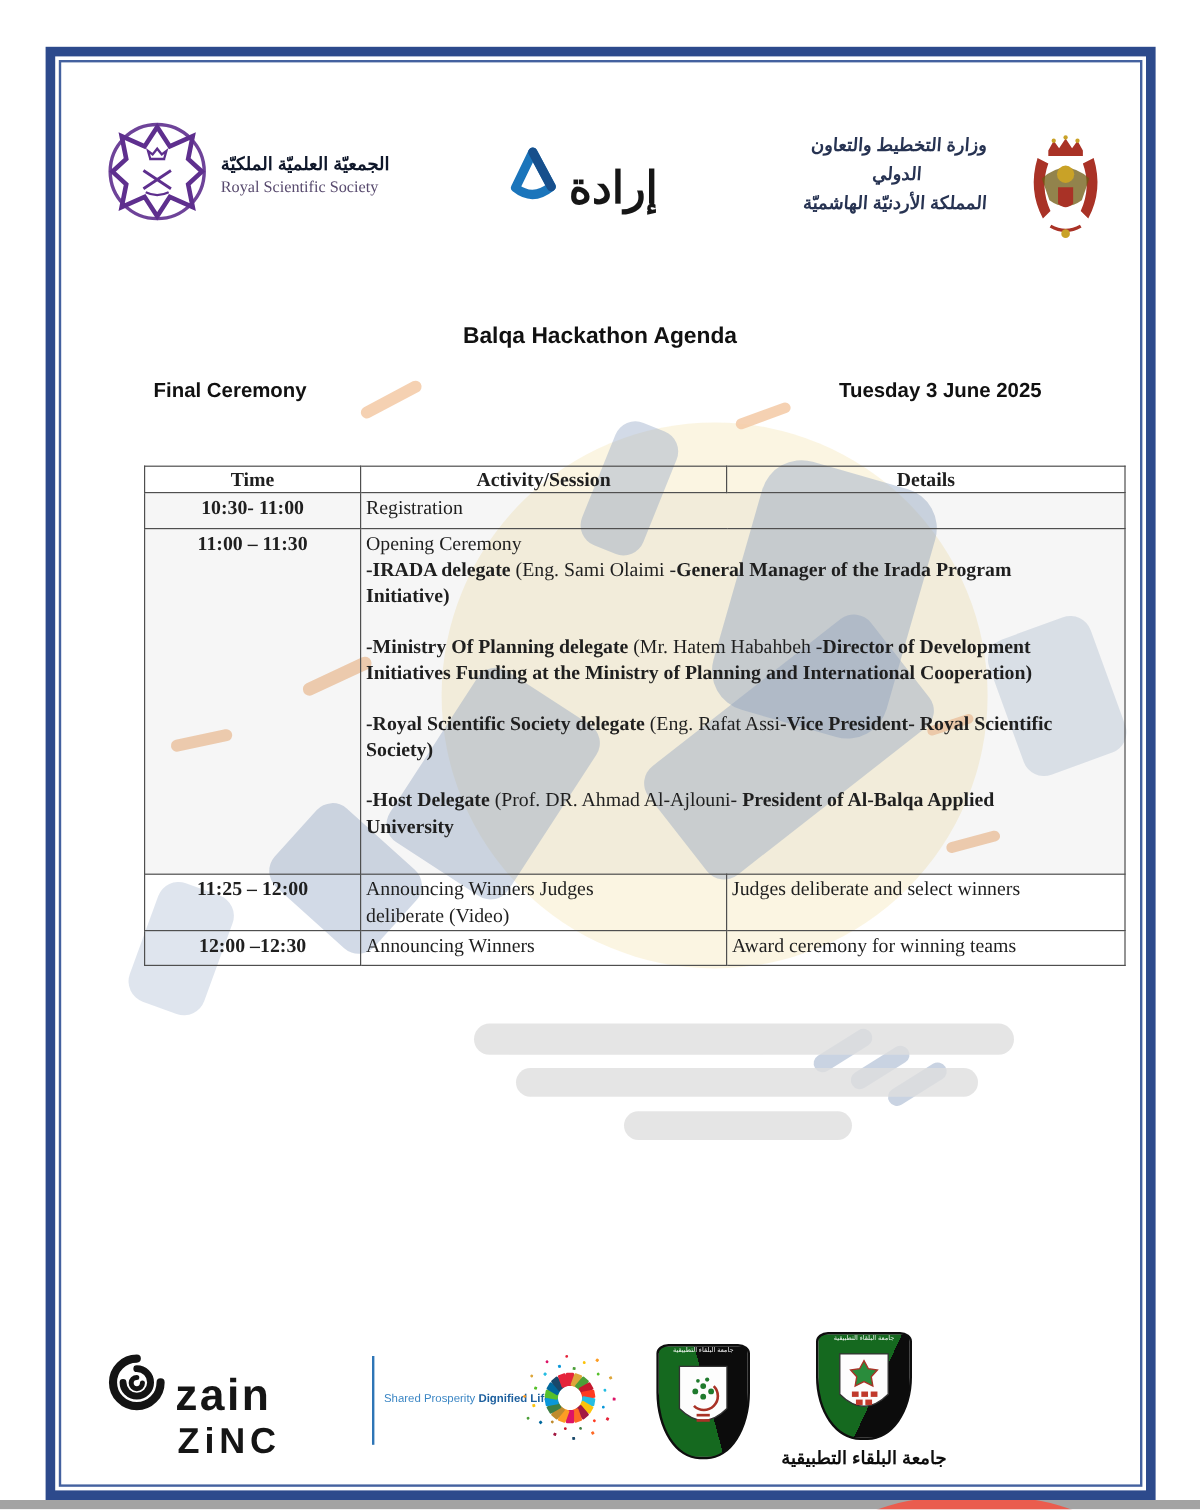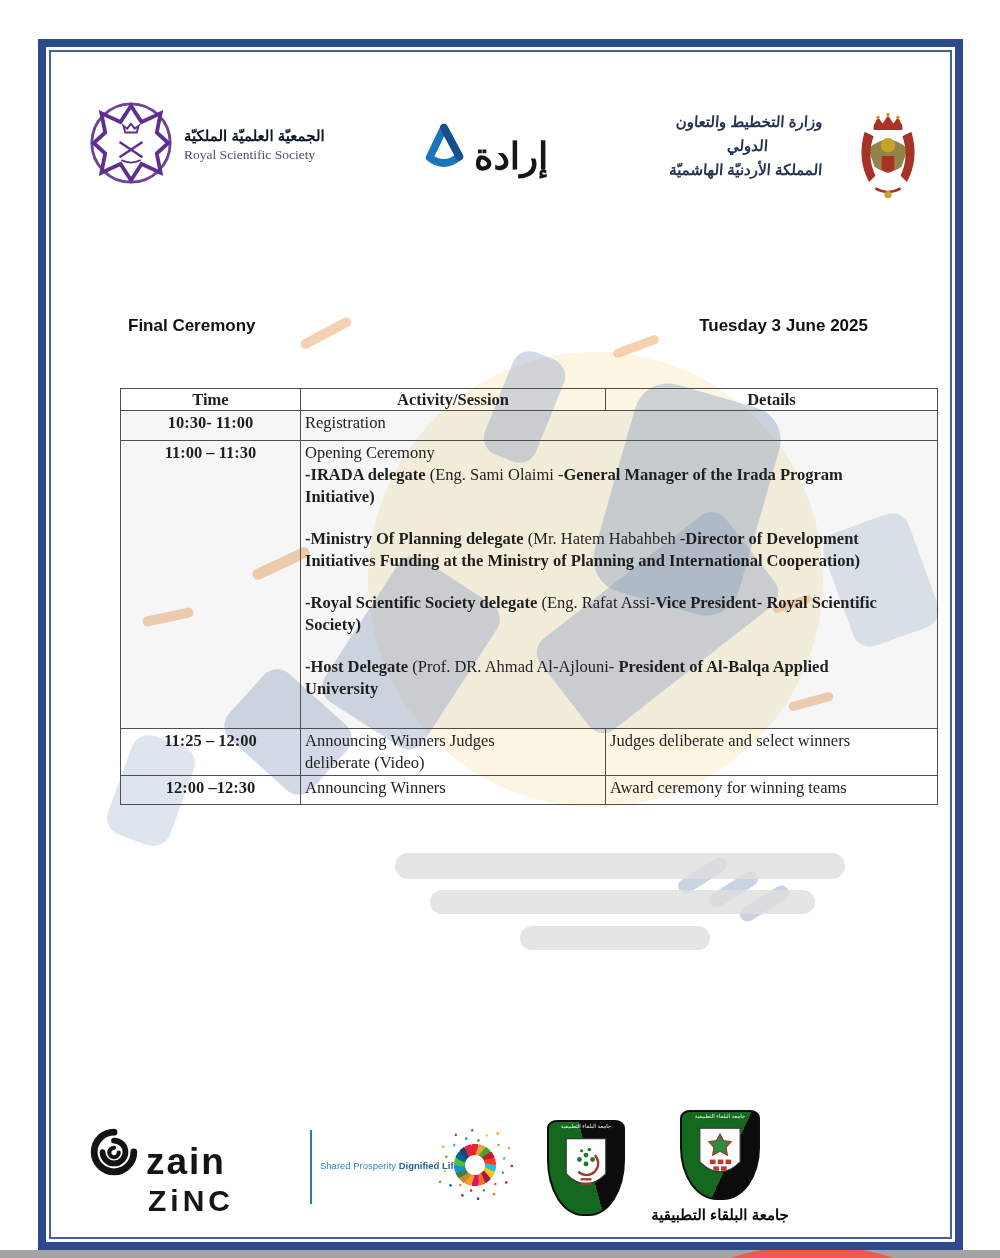--- a/index.html
+++ b/index.html
@@ -147,20 +147,21 @@
         <path d="M66 23 q9 30 -5 56 l-7 -7 q10 -22 2 -44 z" fill="#a93226"></path>
         <path d="M18 42 q22 -20 44 0 l-7 20 q-15 11 -30 0 z" fill="#6e5a10" opacity=".75"></path>
         <circle cx="40" cy="38" r="8" fill="#c9a227"></circle>
         <path d="M33 50 h14 v15 q-7 7 -14 0 z" fill="#a93226"></path>
         <path d="M26 86 q14 8 28 0" stroke="#a93226" stroke-width="3" fill="none"></path>
         <circle cx="40" cy="93" r="4" fill="#c9a227"></circle>
       </svg>
     </span>
   </div>
 
+  <div class="content title">Balqa Hackathon Agenda</div>
   <div class="content subttl" style="left:128px;top:316px;">Final Ceremony</div>
   <div class="content subttl" style="left:552px;top:316px;width:316px;text-align:right;">Tuesday 3 June 2025</div>
 
   <table class="agenda">
     <colgroup>
         <col style="width:180px;">
         <col style="width:305px;">
         <col style="width:332px;">
       </colgroup>
     <thead>

